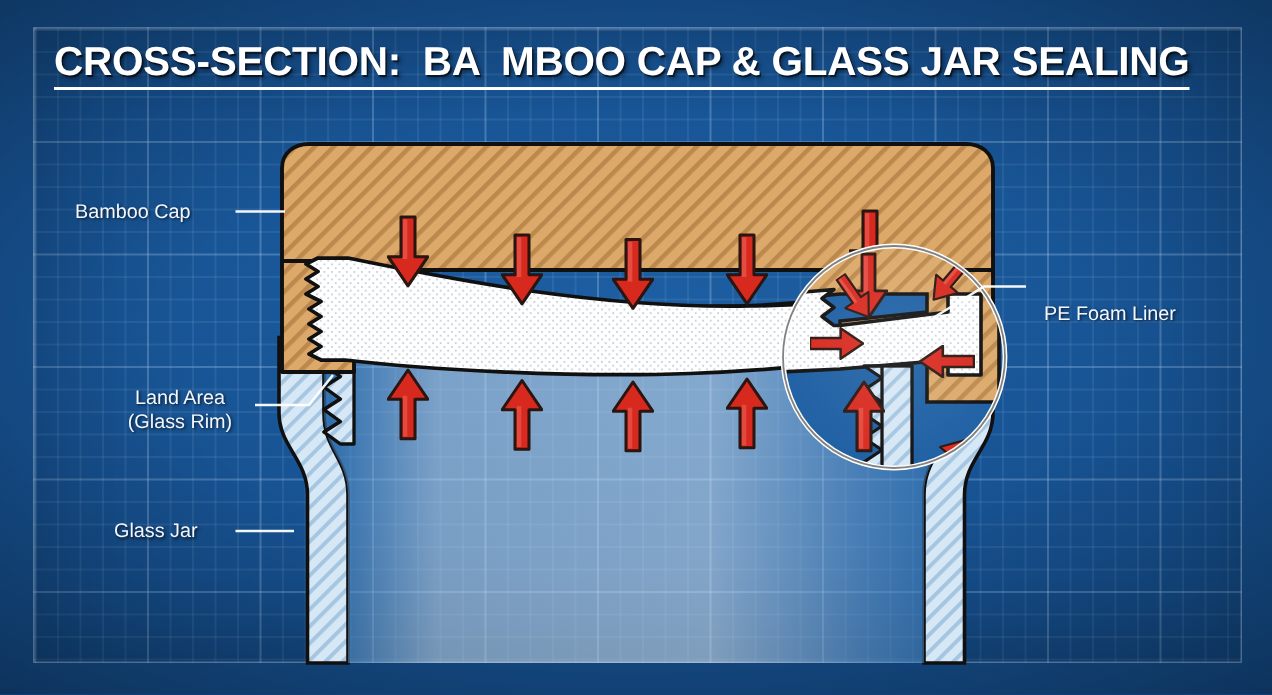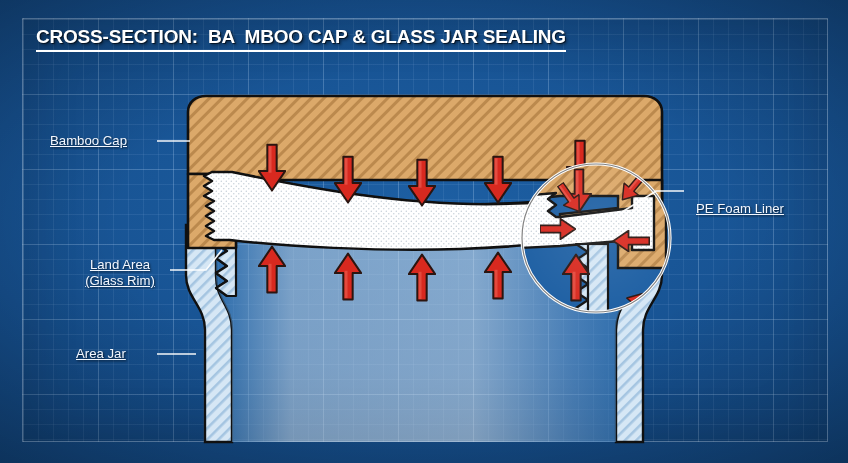--- a/index.html
+++ b/index.html
@@ -43,21 +43,21 @@
     background: radial-gradient(ellipse 80% 72% at 50% 48%, rgba(0,0,0,0) 45%, rgba(0,0,0,0.30) 100%);
   }
 
   
   #title-wrap {
     position: absolute;
     left: 36px; top: 27px;
     z-index: 40;
   }
   #title {
-    font-size: 19px;
+    font-size: 27px;
     font-weight: bold;
     color: #ffffff;
     letter-spacing: -0.2px;
     white-space: pre;
     text-shadow:
       1px 1px 0 rgba(0,0,0,0.55),
       2px 2px 3px rgba(0,0,0,0.45);
     border-bottom: 2px solid #ffffff;
     padding-bottom: 2px;
     display: inline-block;
@@ -66,21 +66,20 @@
 
   
   .lbl {
     position: absolute;
     color: #f2f7ff;
     font-size: 13.2px;
     text-shadow: 1px 1px 2px rgba(0,0,0,0.7);
     white-space: pre;
     z-index: 35;
     line-height: 1.25;
-    text-decoration: underline;
   }
   .lbl.two { line-height: 1.3; text-align: center; }
 
   #lbl-compression {
     position: absolute;
     left: 345px; top: 311px;
     color: #eef5ff;
     font-size: 13.6px;
     text-shadow: 1px 1px 2px rgba(0,0,0,0.75);
     z-index: 35;
@@ -295,17 +294,17 @@
     <div id="title">CROSS-SECTION:  BA  MBOO CAP &amp; GLASS JAR SEALING</div>
   </div>
 
   <div class="lbl" style="left:50px; top:133px;">Bamboo Cap</div>
 
   <div class="lbl" style="left:696px; top:201px;">PE Foam Liner</div>
 
   <div class="lbl two" style="left:66px; top:272px; width:108px;">(Glass Rim)</div>
   <div class="lbl two" style="left:72px; top:256px; width:96px;">Land Area</div>
 
-  <div class="lbl" style="left:76px; top:346px;">Area Jar</div>
+  <div class="lbl" style="left:76px; top:346px;">Glass Jar</div>
 
 
   <div id="vignette"></div>
 </div>
 
 </body></html>

